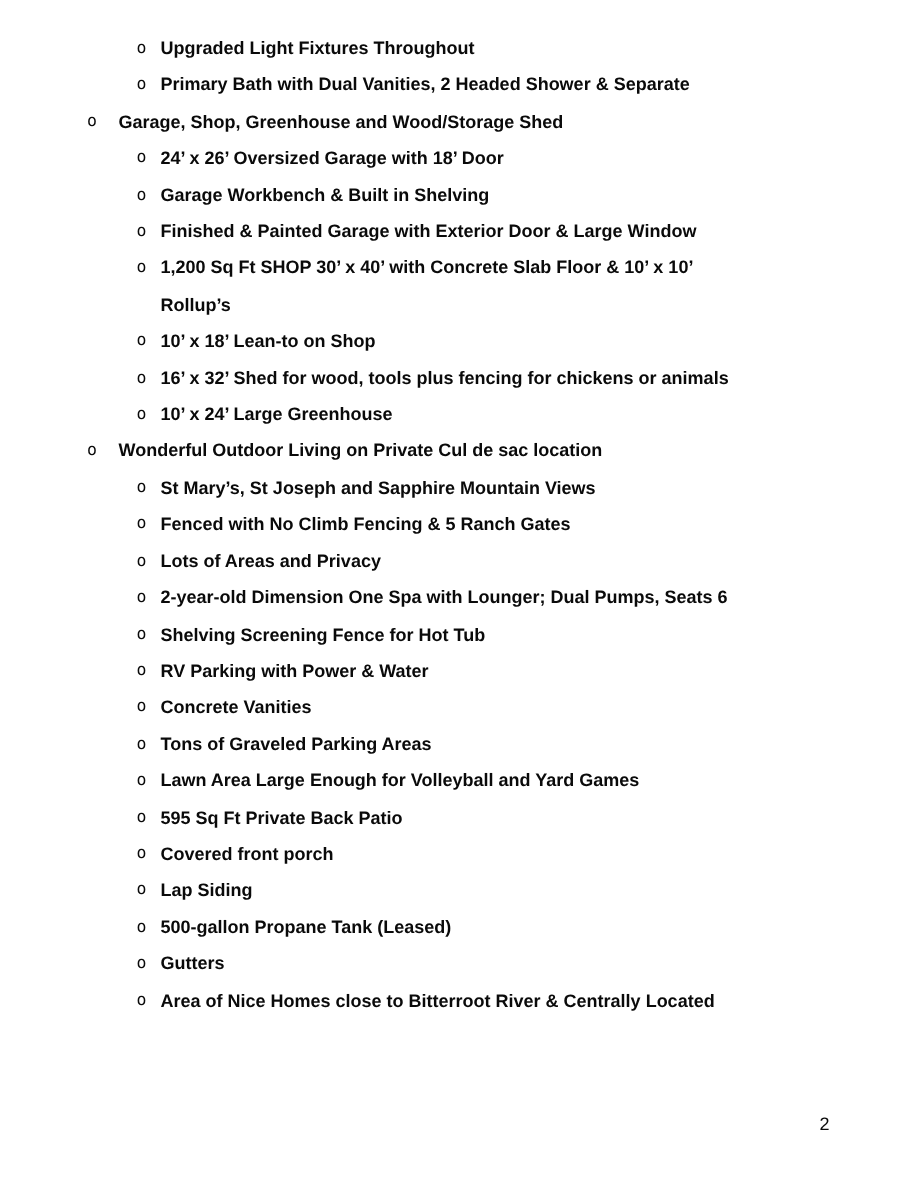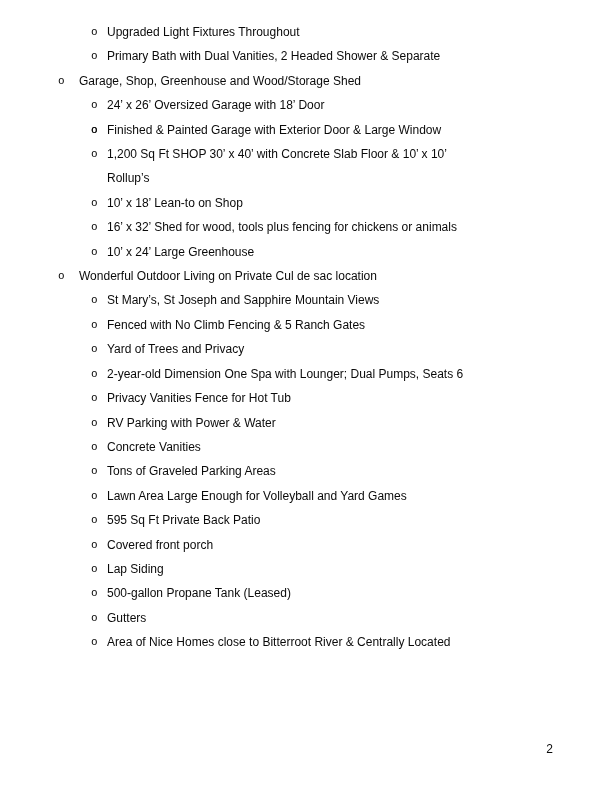--- a/index.html
+++ b/index.html
@@ -26,52 +26,52 @@
     top: 0;
     font-family: "DejaVu Sans Mono", monospace;
     font-size: 11px;
     line-height: 24.4px;
     color: #0a0a0a;
   }
   .level1 { padding-left: 79px; }
   .level1 .bullet { left: 58px; }
   .level2 { padding-left: 107px; }
   .level2 .bullet { left: 91px; }
-  .b { font-weight: normal; }
-  .r { font-weight: normal; }
+  .b { font-weight: bold; }
+  .r { font-weight: bold; }
   .footer {
     position: absolute;
     top: 742px;
     right: 59px;
     font-size: 12px;
     line-height: 14px;
     color: #0a0a0a;
   }
 </style>
 </head>
 <body>
 
 <div class="page">
   <div class="content" id="list-root">
       <div class="item level2"><span class="bullet">o</span><span class="txt"><span class="b">Upgraded Light Fixtures</span><span class="r"> Throughout</span></span></div>
       <div class="item level2"><span class="bullet">o</span><span class="txt"><span class="b">Primary Bath</span><span class="r"> with Dual Vanities, 2 Headed Shower &amp; Separate</span><br></span></div>
       <div class="item level1"><span class="bullet">o</span><span class="txt"><span class="b">Garage, Shop, Greenhouse and Wood/Storage Shed</span></span></div>
       <div class="item level2"><span class="bullet">o</span><span class="txt"><span class="r">24’ x 26’ </span><span class="b">Oversized Garage with 18’ Door</span></span></div>
-      <div class="item level2"><span class="bullet">o</span></div>
+      <div class="item level2"><span class="bullet">o</span><span class="txt"><span class="r">Garage </span><span class="b">Workbench &amp; Built in Shelving</span></span></div>
       <div class="item level2"><span class="bullet">o</span><span class="txt"><span class="b">Finished &amp; Painted Garage</span><span class="r"> with Exterior Door &amp; Large Window</span></span></div>
       <div class="item level2"><span class="bullet">o</span><span class="txt"><span class="b">1,200 Sq Ft SHOP 30’ x 40’</span><span class="r"> with Concrete Slab Floor &amp; 10’ x 10’</span><br><span class="r">Rollup’s</span></span></div>
       <div class="item level2"><span class="bullet">o</span><span class="txt"><span class="b">10’ x 18’ Lean-to on Shop</span></span></div>
       <div class="item level2"><span class="bullet">o</span><span class="txt"><span class="b">16’ x 32’ Shed for wood, tools plus fencing for chickens or animals</span></span></div>
       <div class="item level2"><span class="bullet">o</span><span class="txt"><span class="b">10’ x 24’ Large Greenhouse</span></span></div>
       <div class="item level1"><span class="bullet">o</span><span class="txt"><span class="b">Wonderful Outdoor Living on Private Cul de sac location</span></span></div>
       <div class="item level2"><span class="bullet">o</span><span class="txt"><span class="b">St Mary’s, St Joseph and Sapphire Mountain Views</span></span></div>
       <div class="item level2"><span class="bullet">o</span><span class="txt"><span class="b">Fenced</span><span class="r"> with No Climb Fencing &amp; 5 Ranch Gates</span></span></div>
-      <div class="item level2"><span class="bullet">o</span><span class="txt"><span class="r">Yard of Trees and Privacy</span></span></div>
+      <div class="item level2"><span class="bullet">o</span><span class="txt"><span class="r">Lots of Areas and Privacy</span></span></div>
       <div class="item level2"><span class="bullet">o</span><span class="txt"><span class="b">2-year-old Dimension One Spa with Lounger; Dual Pumps, Seats 6</span></span></div>
-      <div class="item level2"><span class="bullet">o</span><span class="txt"><span class="b">Privacy Vanities Fence for Hot Tub</span></span></div>
+      <div class="item level2"><span class="bullet">o</span><span class="txt"><span class="b">Shelving Screening Fence for Hot Tub</span></span></div>
       <div class="item level2"><span class="bullet">o</span><span class="txt"><span class="b">RV Parking with Power &amp; Water</span></span></div>
       <div class="item level2"><span class="bullet">o</span><span class="txt"><span class="b">Concrete Vanities</span></span></div>
       <div class="item level2"><span class="bullet">o</span><span class="txt"><span class="r">Tons of Graveled </span><span class="b">Parking Areas</span></span></div>
       <div class="item level2"><span class="bullet">o</span><span class="txt"><span class="b">Lawn Area Large Enough for Volleyball</span><span class="r"> and Yard Games</span></span></div>
       <div class="item level2"><span class="bullet">o</span><span class="txt"><span class="b">595 Sq Ft Private Back Patio</span></span></div>
       <div class="item level2"><span class="bullet">o</span><span class="txt"><span class="b">Covered front porch</span></span></div>
       <div class="item level2"><span class="bullet">o</span><span class="txt"><span class="b">Lap Siding</span></span></div>
       <div class="item level2"><span class="bullet">o</span><span class="txt"><span class="b">500-gallon Propane Tank (Leased)</span></span></div>
       <div class="item level2"><span class="bullet">o</span><span class="txt"><span class="b">Gutters</span></span></div>
       <div class="item level2"><span class="bullet">o</span><span class="txt"><span class="b">Area of Nice Homes close to Bitterroot River &amp; Centrally Located</span></span></div>

